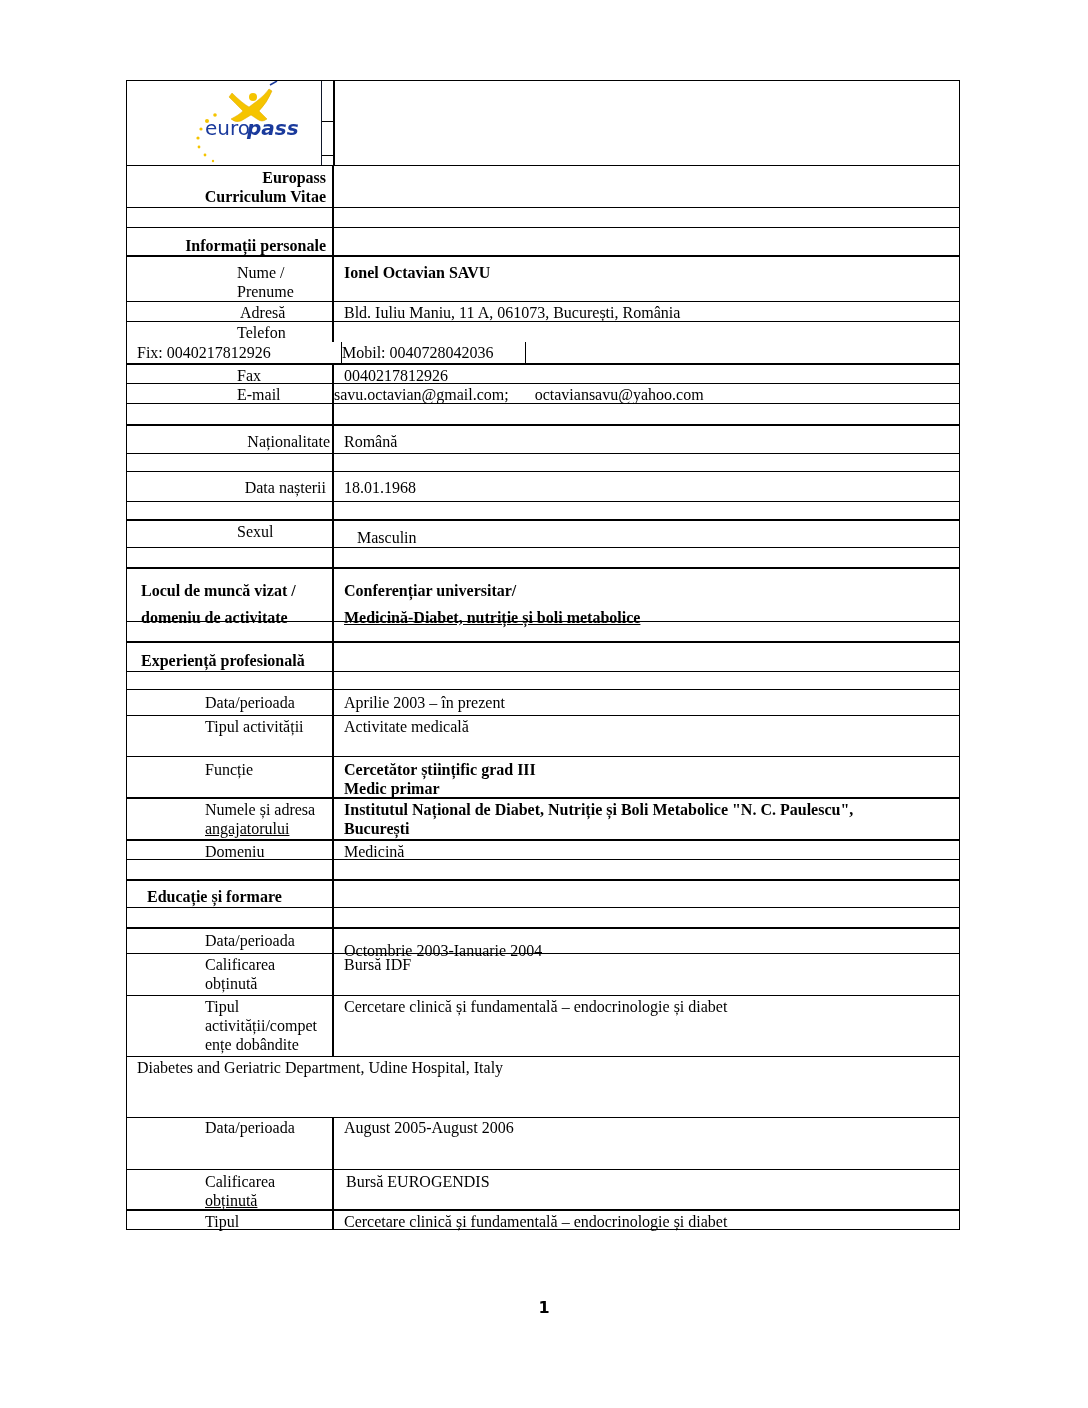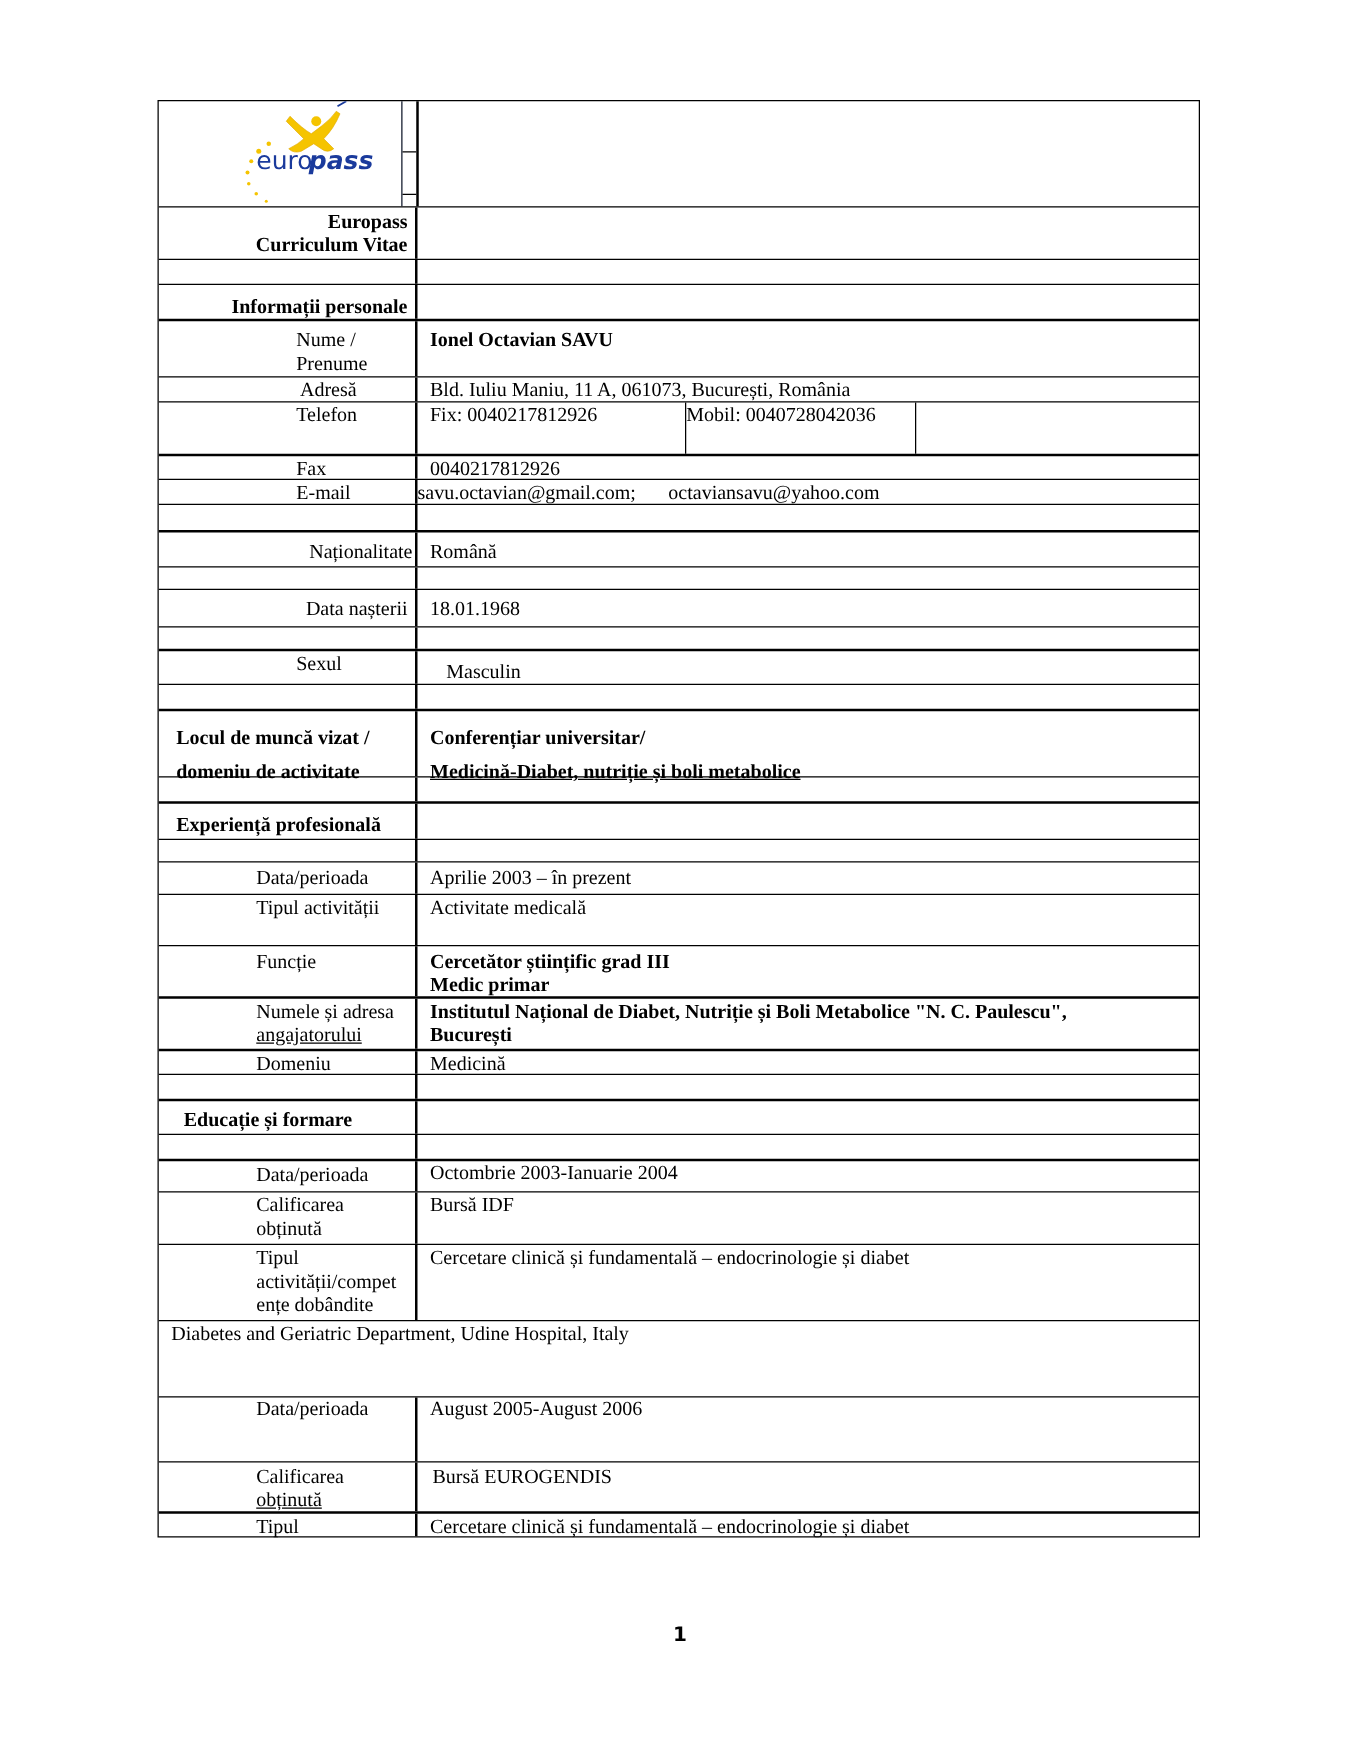--- a/index.html
+++ b/index.html
@@ -97,21 +97,21 @@
         <div>Prenume</div>
       </div>
       <div class="val bold" style="padding-top:6px;">Ionel Octavian SAVU</div>
     </div>
 
     <div class="row" style="height:20px;">
       <div class="lab sublab" style="padding-left:113px;">Adresă</div>
       <div class="val">Bld. Iuliu Maniu, 11 A, 061073, București, România</div>
     </div>
 
-    <div class="row" style="height:42px;">
+    <div class="row" style="height:42px;flex-direction:column;">
       <div class="lab sublab">Telefon</div>
       <div class="val" style="padding:0;">
         <div class="phone-split">
           <div style="width:214px; padding:1px 0 0 10px;">Fix: 0040217812926</div>
           <div style="width:185px; border-left:1px solid #000; border-right:1px solid #000; padding-top:1px;">Mobil: 0040728042036</div>
           <div style="flex:1;"></div>
         </div>
       </div>
     </div>
 
@@ -234,21 +234,21 @@
       <div class="val"></div>
     </div>
 
     <div class="row" style="height:20px;">
         <div class="lab"></div>
         <div class="val"></div>
       </div>
 
     <div class="row thick" style="height:26px;">
       <div class="lab sublab2" style="padding-top:2px;">Data/perioada</div>
-      <div class="val" style="padding-top:0;">Octombrie 2003-Ianuarie 2004</div>
+      <div class="val" style="padding-top:12px;">Octombrie 2003-Ianuarie 2004</div>
     </div>
 
     <div class="row" style="height:42px;">
       <div class="lab sublab2">
         <div>Calificarea</div>
         <div>obținută</div>
       </div>
       <div class="val">Bursă IDF</div>
     </div>
 

